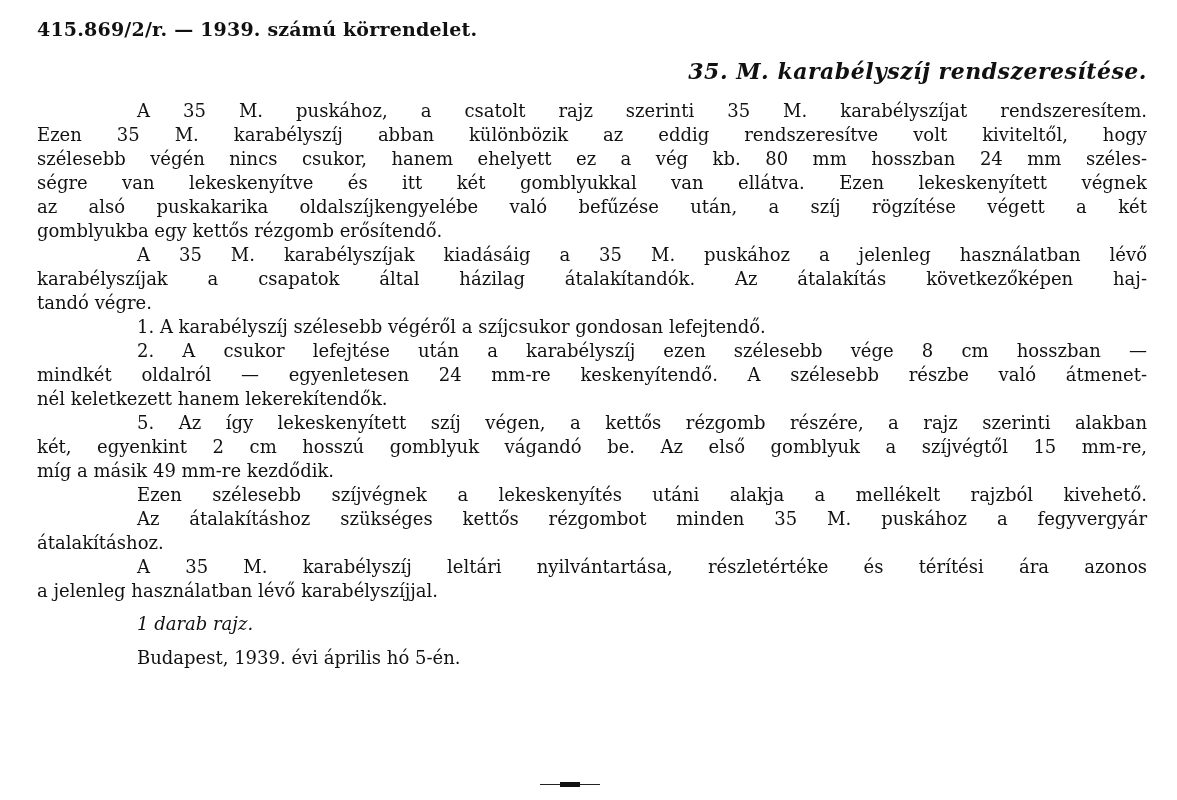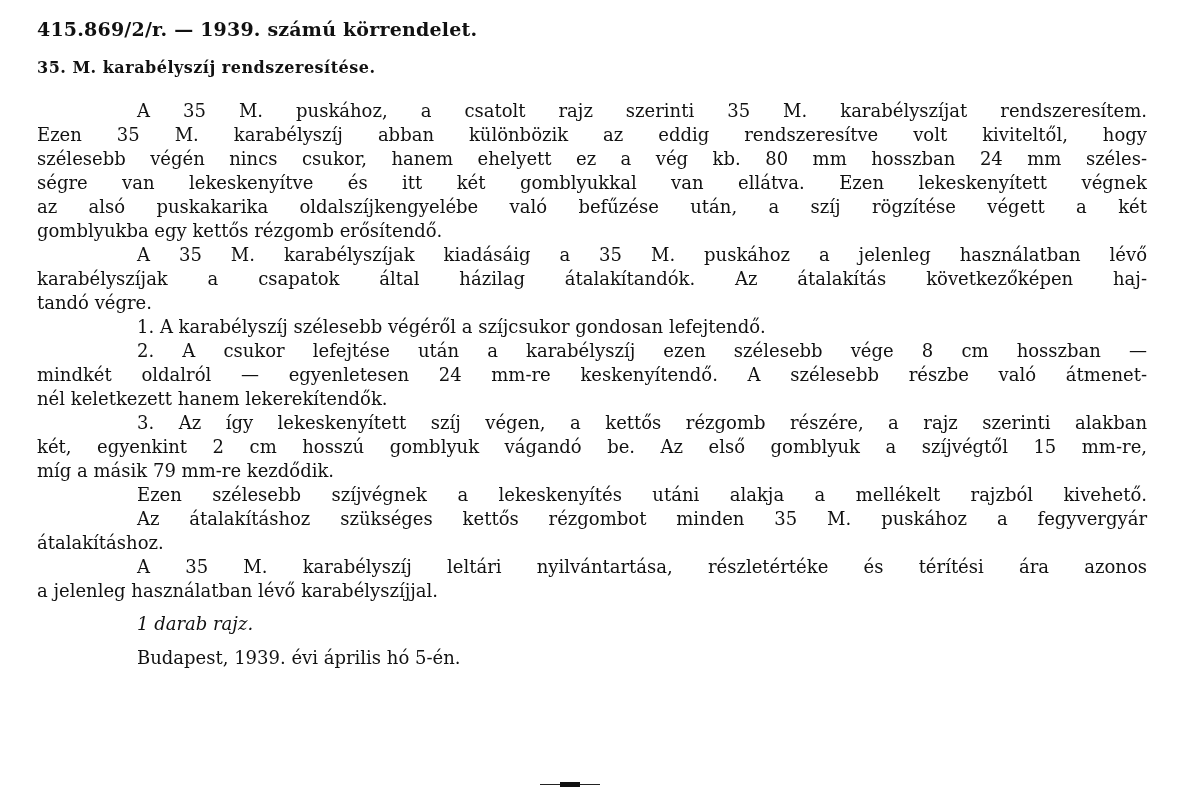--- a/index.html
+++ b/index.html
@@ -29,24 +29,25 @@
       text-align: left;
       font-weight: bold;
       font-size: 19px;
       letter-spacing: 0.2px;
     }
     .decree-title {
       position: absolute;
       left: 0;
       width: 1110px;
       top: 58px;
-      text-align: left;
+      text-align: right;
       font-weight: bold;
-      font-size: 16px;
+      font-size: 22px;
       letter-spacing: 0.5px;
+      font-style: italic;
     }
     .line {
       position: absolute;
       left: 0;
       width: 1110px;
       font-size: 18px;
       line-height: 24px;
       height: 24px;
       white-space: nowrap;
       text-align: justify;
@@ -101,23 +102,23 @@
   <div class="line indent" style="top:243px">A 35 M. karabélyszíjak kiadásáig a 35 M. puskához a jelenleg használatban lévő</div>
   <div class="line" style="top:267px">karabélyszíjak a csapatok által házilag átalakítandók. Az átalakítás következőképen haj-</div>
   <div class="line last" style="top:291px">tandó végre.</div>
 
   <div class="line indent last" style="top:315px">1. A karabélyszíj szélesebb végéről a szíjcsukor gondosan lefejtendő.</div>
 
   <div class="line indent" style="top:339px">2. A csukor lefejtése után a karabélyszíj ezen szélesebb vége 8 cm hosszban —</div>
   <div class="line" style="top:363px">mindkét oldalról — egyenletesen 24 mm-re keskenyítendő. A szélesebb részbe való átmenet-</div>
   <div class="line last" style="top:387px">nél keletkezett hanem lekerekítendők.</div>
 
-  <div class="line indent" style="top:411px">3. Az így lekeskenyített szíj végen, a kettős rézgomb részére, a rajz szerinti alakban</div>
+  <div class="line indent" style="top:411px">5. Az így lekeskenyített szíj végen, a kettős rézgomb részére, a rajz szerinti alakban</div>
   <div class="line" style="top:435px">két, egyenkint 2 cm hosszú gomblyuk vágandó be. Az első gomblyuk a szíjvégtől 15 mm-re,</div>
-  <div class="line last" style="top:459px">míg a másik 79 mm-re kezdődik.</div>
+  <div class="line last" style="top:459px">míg a másik 49 mm-re kezdődik.</div>
 
   <div class="line indent" style="top:483px">Ezen szélesebb szíjvégnek a lekeskenyítés utáni alakja a mellékelt rajzból kivehető.</div>
 
   <div class="line indent" style="top:507px">Az átalakításhoz szükséges kettős rézgombot minden 35 M. puskához a fegyvergyár</div>
   <div class="line last" style="top:531px">átalakításhoz.</div>
 
   <div class="line indent" style="top:555px">A 35 M. karabélyszíj leltári nyilvántartása, részletértéke és térítési ára azonos</div>
   <div class="line last" style="top:579px">a jelenleg használatban lévő karabélyszíjjal.</div>
 
   <div class="line indent last italic" style="top:612px">1 darab rajz.</div>

